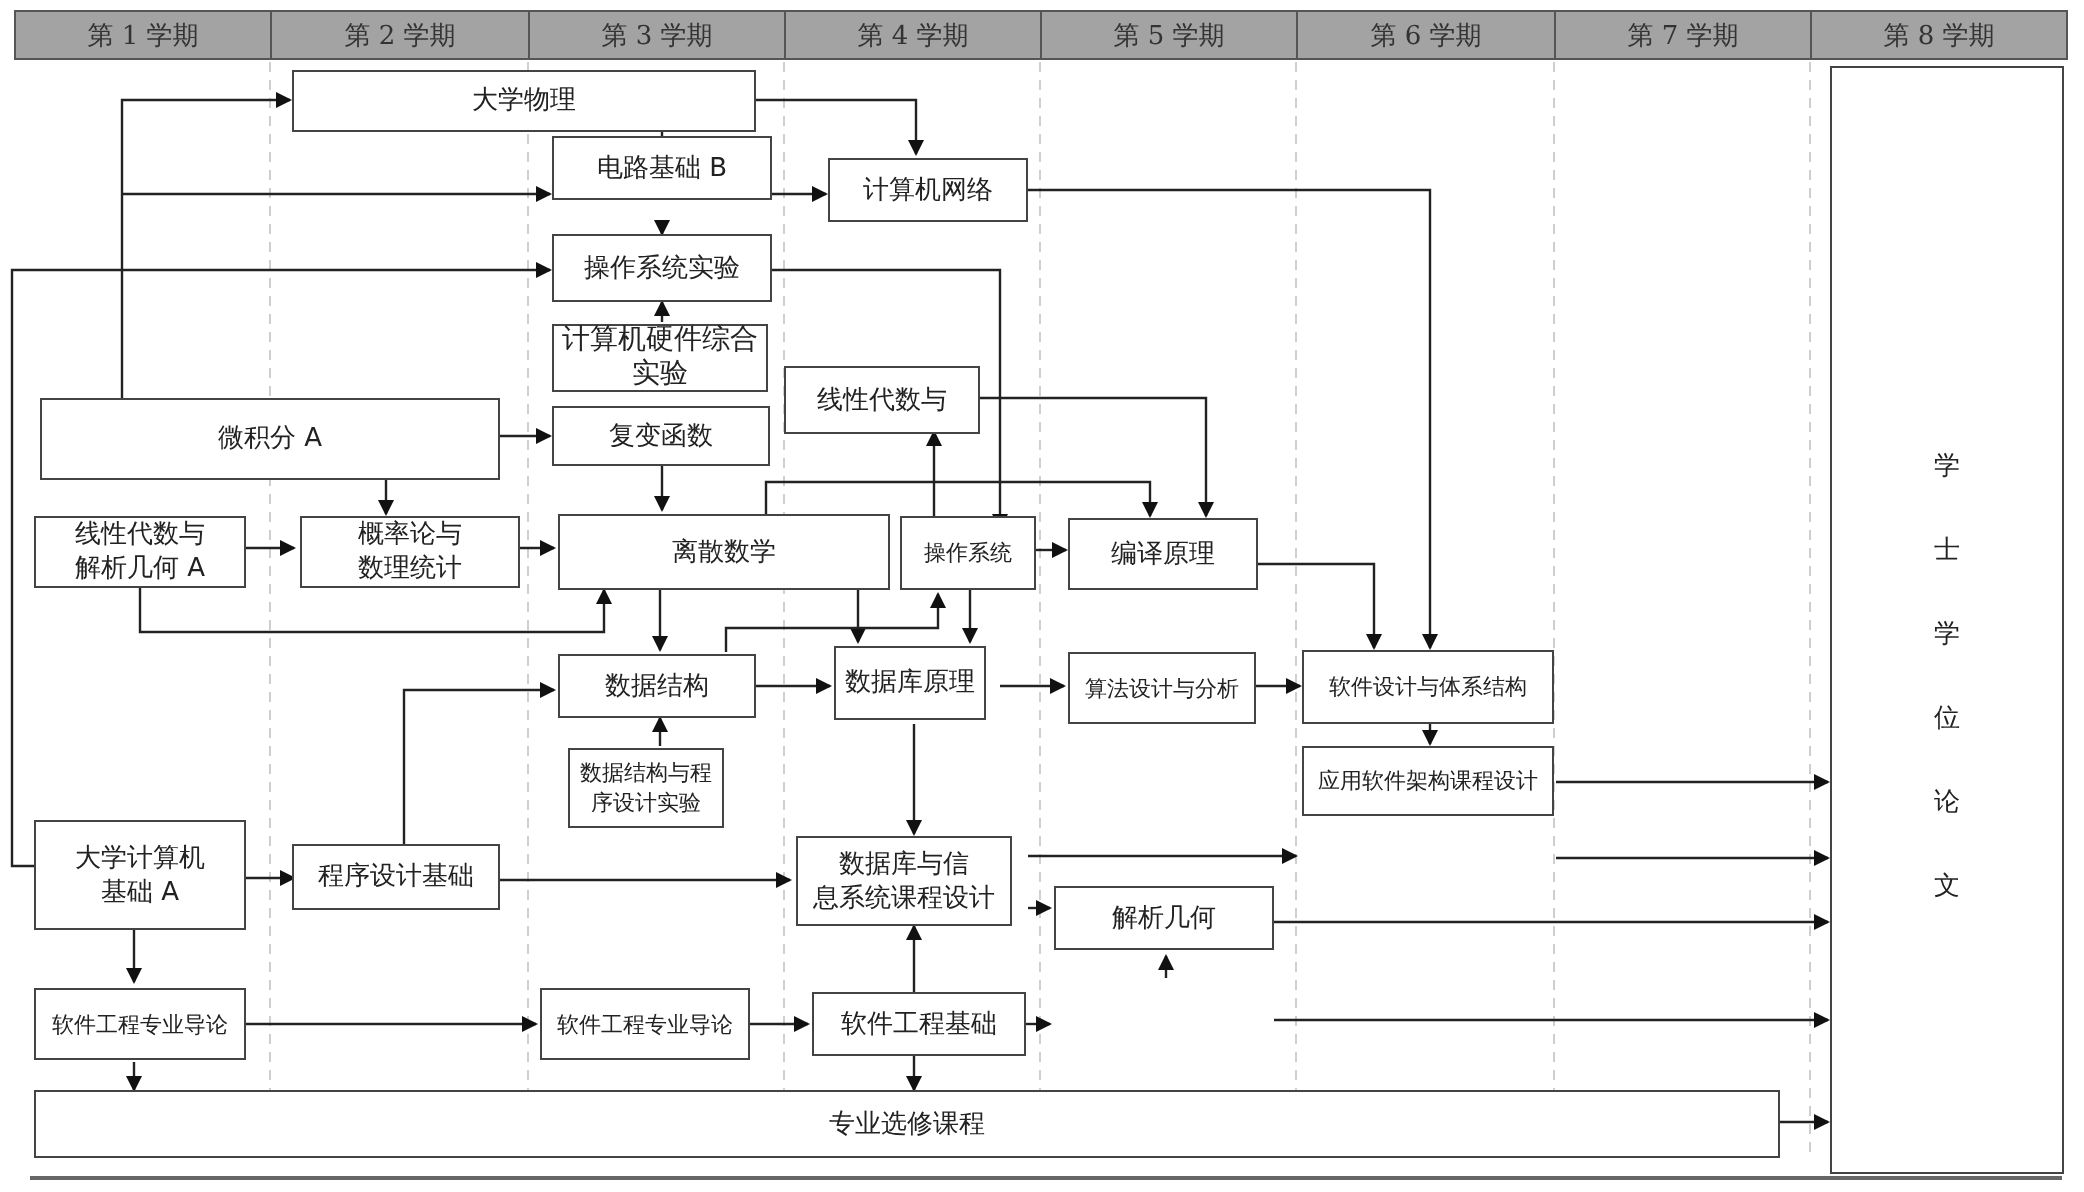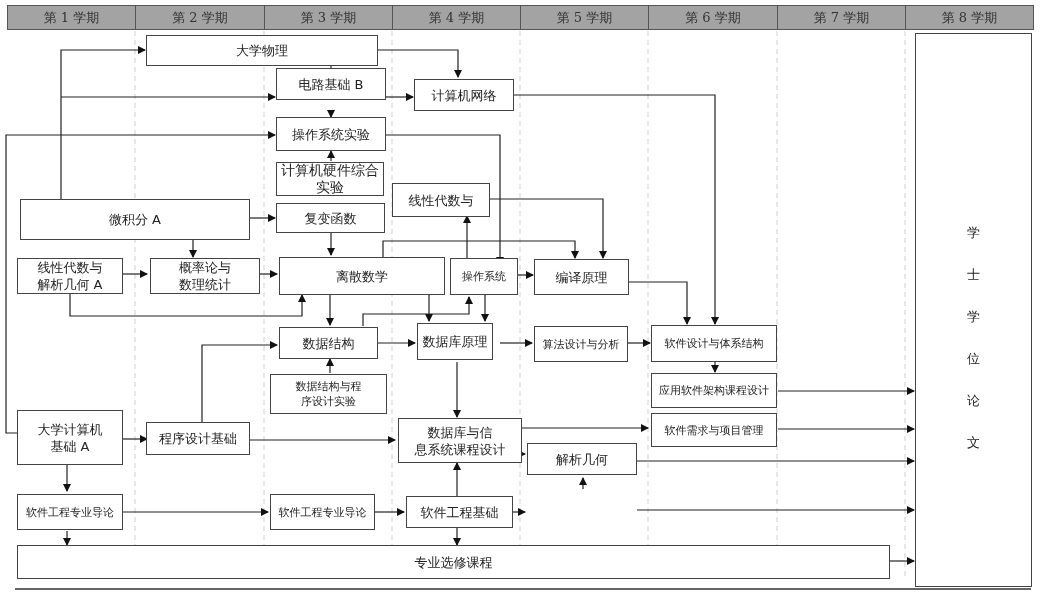--- a/index.html
+++ b/index.html
@@ -154,29 +154,28 @@
 解析几何 A</div>
   <div class="node" style="left:150px;top:258px;width:110px;height:36px">概率论与
 数理统计</div>
   <div class="node sm" style="left:450px;top:258px;width:68px;height:37px">操作系统</div>
   <div class="node" style="left:279px;top:257px;width:166px;height:38px">离散数学</div>
   <div class="node" style="left:534px;top:259px;width:95px;height:36px">编译原理</div>
   <div class="node" style="left:279px;top:327px;width:99px;height:32px">数据结构</div>
   <div class="node" style="left:417px;top:323px;width:76px;height:37px">数据库原理</div>
   <div class="node sm" style="left:534px;top:326px;width:94px;height:36px">算法设计与分析</div>
   <div class="node sm" style="left:651px;top:325px;width:126px;height:37px">软件设计与体系结构</div>
-  <div class="node sm" style="left:270px;top:374px;width:117px;height:40px">数据结构与程
+  <div class="node sm" style="left:284px;top:374px;width:78px;height:40px">数据结构与程
 序设计实验</div>
   <div class="node sm" style="left:651px;top:373px;width:126px;height:35px">应用软件架构课程设计</div>
   <div class="node" style="left:17px;top:410px;width:106px;height:55px">大学计算机
 基础 A</div>
   <div class="node" style="left:146px;top:422px;width:104px;height:33px">程序设计基础</div>
-  <div class="node" style="left:398px;top:418px;width:124px;height:45px">数据库与信
+  <div class="node" style="left:398px;top:418px;width:108px;height:45px">数据库与信
 息系统课程设计</div>
-  <div class="node sm" style="left:651px;top:413px;width:126px;height:34px">软件需求与项目管理</div>
   <div class="node" style="left:527px;top:443px;width:110px;height:32px">解析几何</div>
   <div class="node sm" style="left:17px;top:494px;width:106px;height:36px">软件工程专业导论</div>
   <div class="node sm" style="left:270px;top:494px;width:105px;height:36px">软件工程专业导论</div>
   <div class="node" style="left:406px;top:496px;width:107px;height:32px">软件工程基础</div>
   <div class="node" style="left:17px;top:545px;width:873px;height:34px">专业选修课程</div>
 
   <div class="thesis">
     <div class="thesis-chars">
       <span>学</span>
       <span>士</span>

